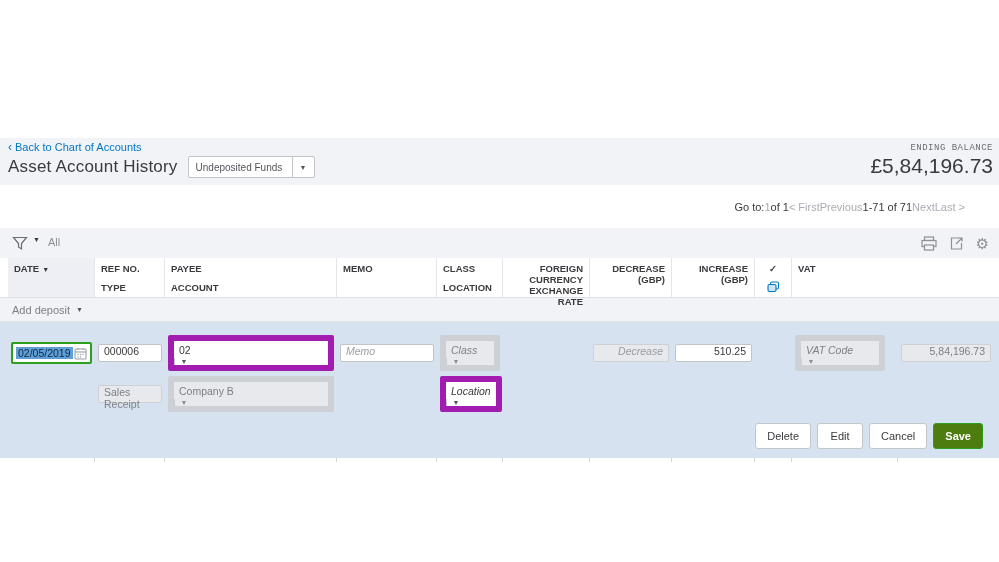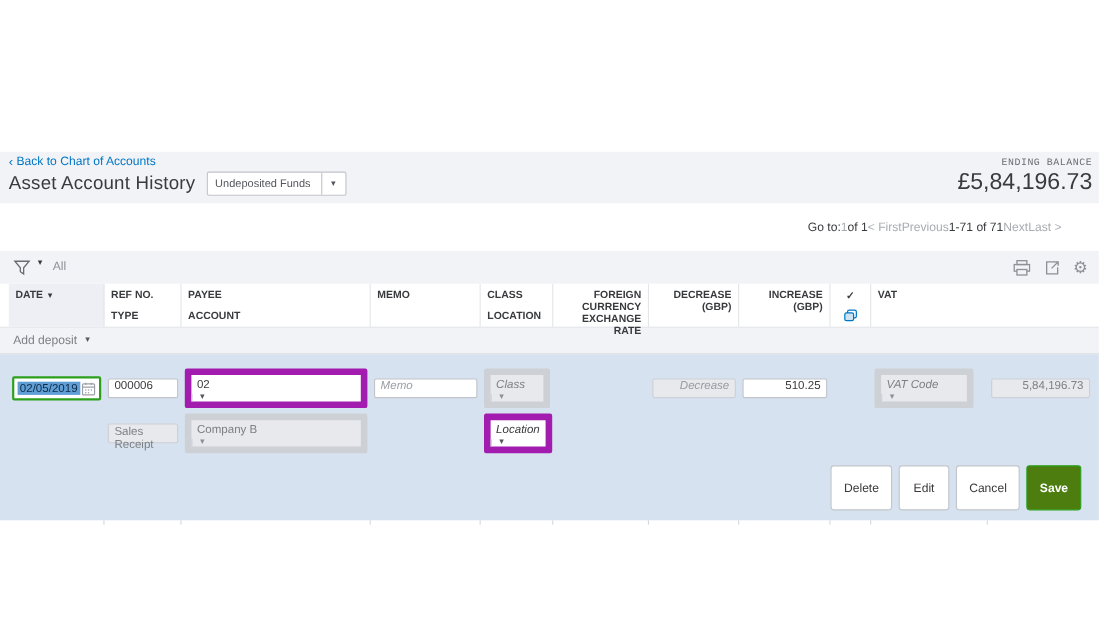--- a/index.html
+++ b/index.html
@@ -79,21 +79,21 @@
                 display:flex; align-items:center; padding:0 3px; width:100%; }
   .date-text { background:#5f9fd6; color:#0e2a47; font-size:10.5px; padding:0 2px; }
   .cal-icon { margin-left:auto; display:flex; }
 
   .vat-combo { width:90px; }
   .loc-combo { width:82px; }
   .balance-field { color:#5a5d63; }
 
   
   .btn-row { display:flex; justify-content:flex-end; gap:6px; padding-right:16px; margin-top:11px; }
-  .btn { height:41px; min-width:46px; padding:0 11px; background:#fff; border:1px solid #c2c5ca;
+  .btn { height:26px; min-width:46px; padding:0 11px; background:#fff; border:1px solid #c2c5ca;
          border-radius:3px; font-size:11px; color:#393a3d; font-family:"Liberation Sans",sans-serif; cursor:pointer; }
   .btn.save { background:#4d7c0f; border-color:#2ca01c; color:#fff; font-weight:700; }
 
   
   .ticks { height:4px; }
   .ticks .tcell { border-right:1px solid #d4d7dc; }
   .ticks .tcell:last-child { border-right:none; }
 
   svg { display:block; }
 </style>

